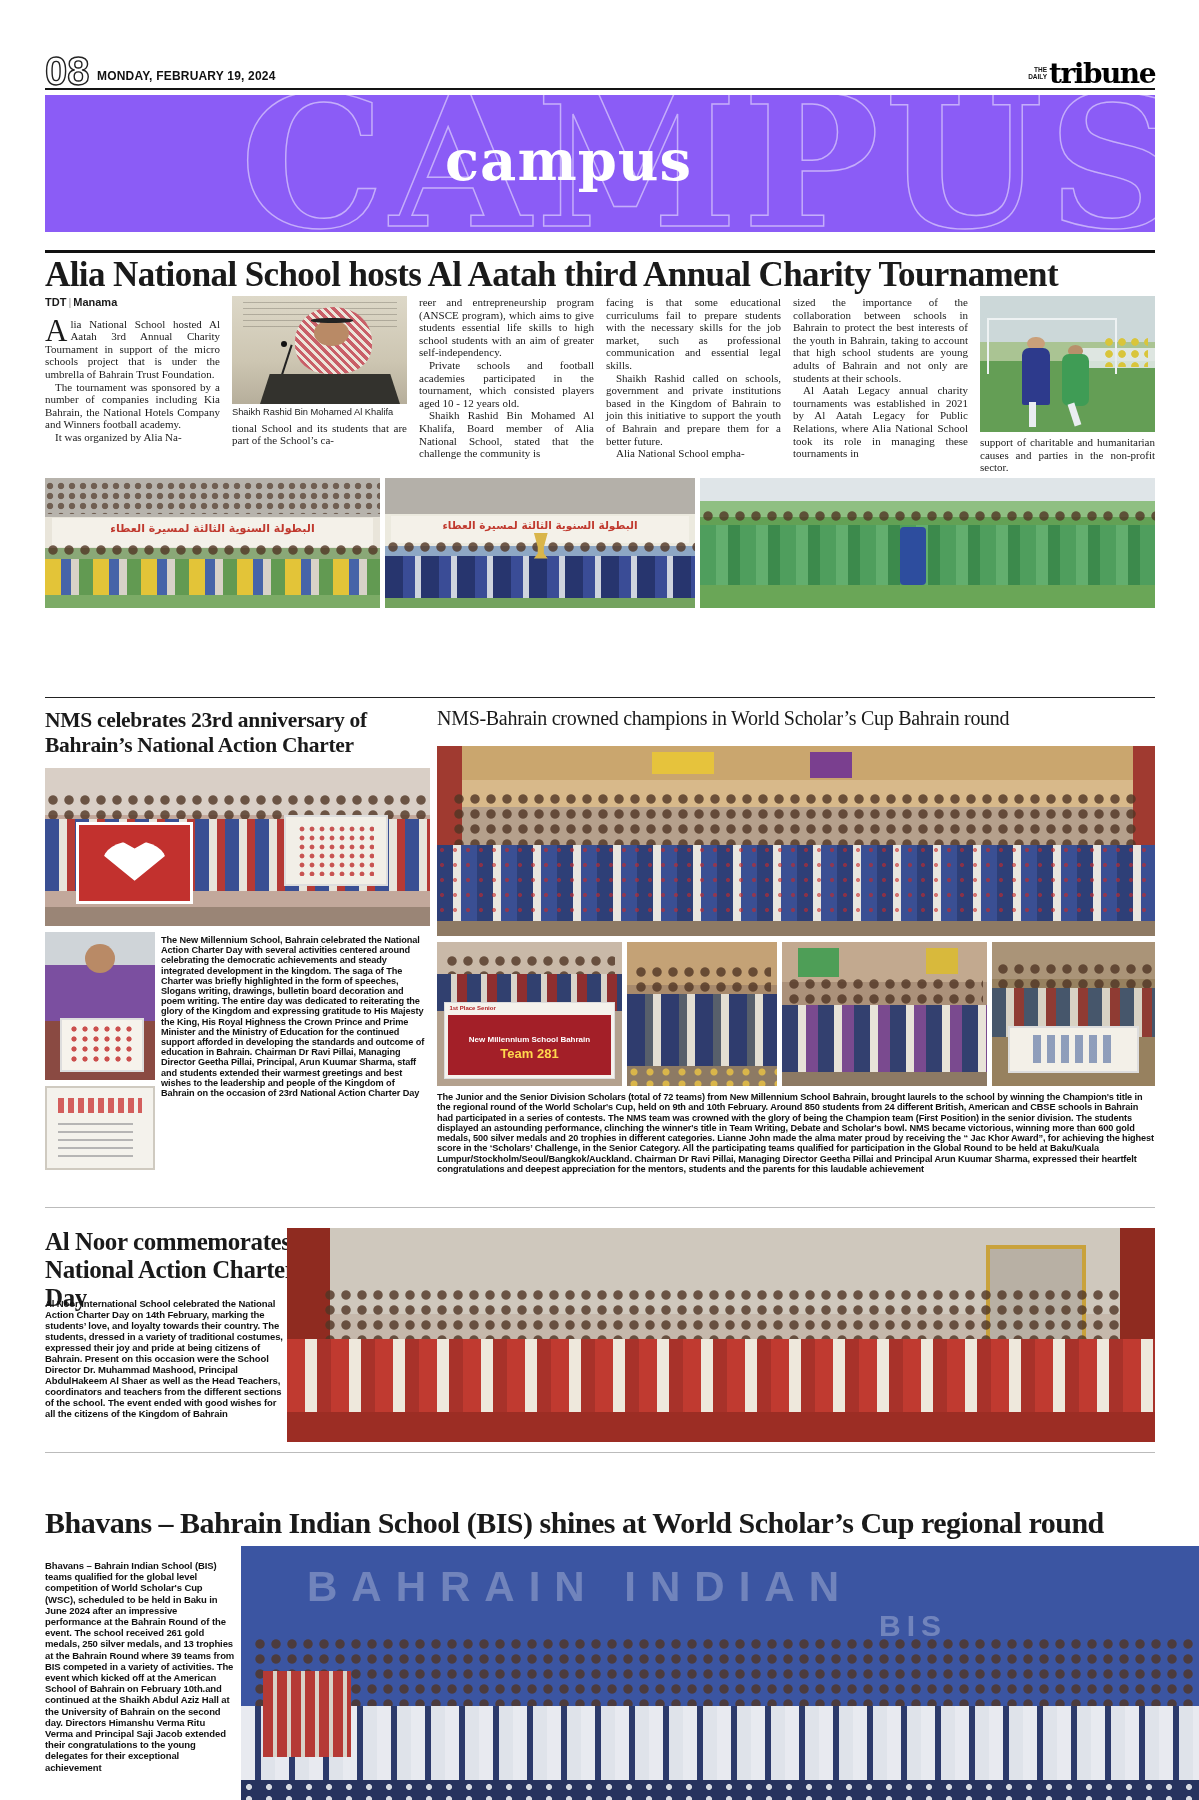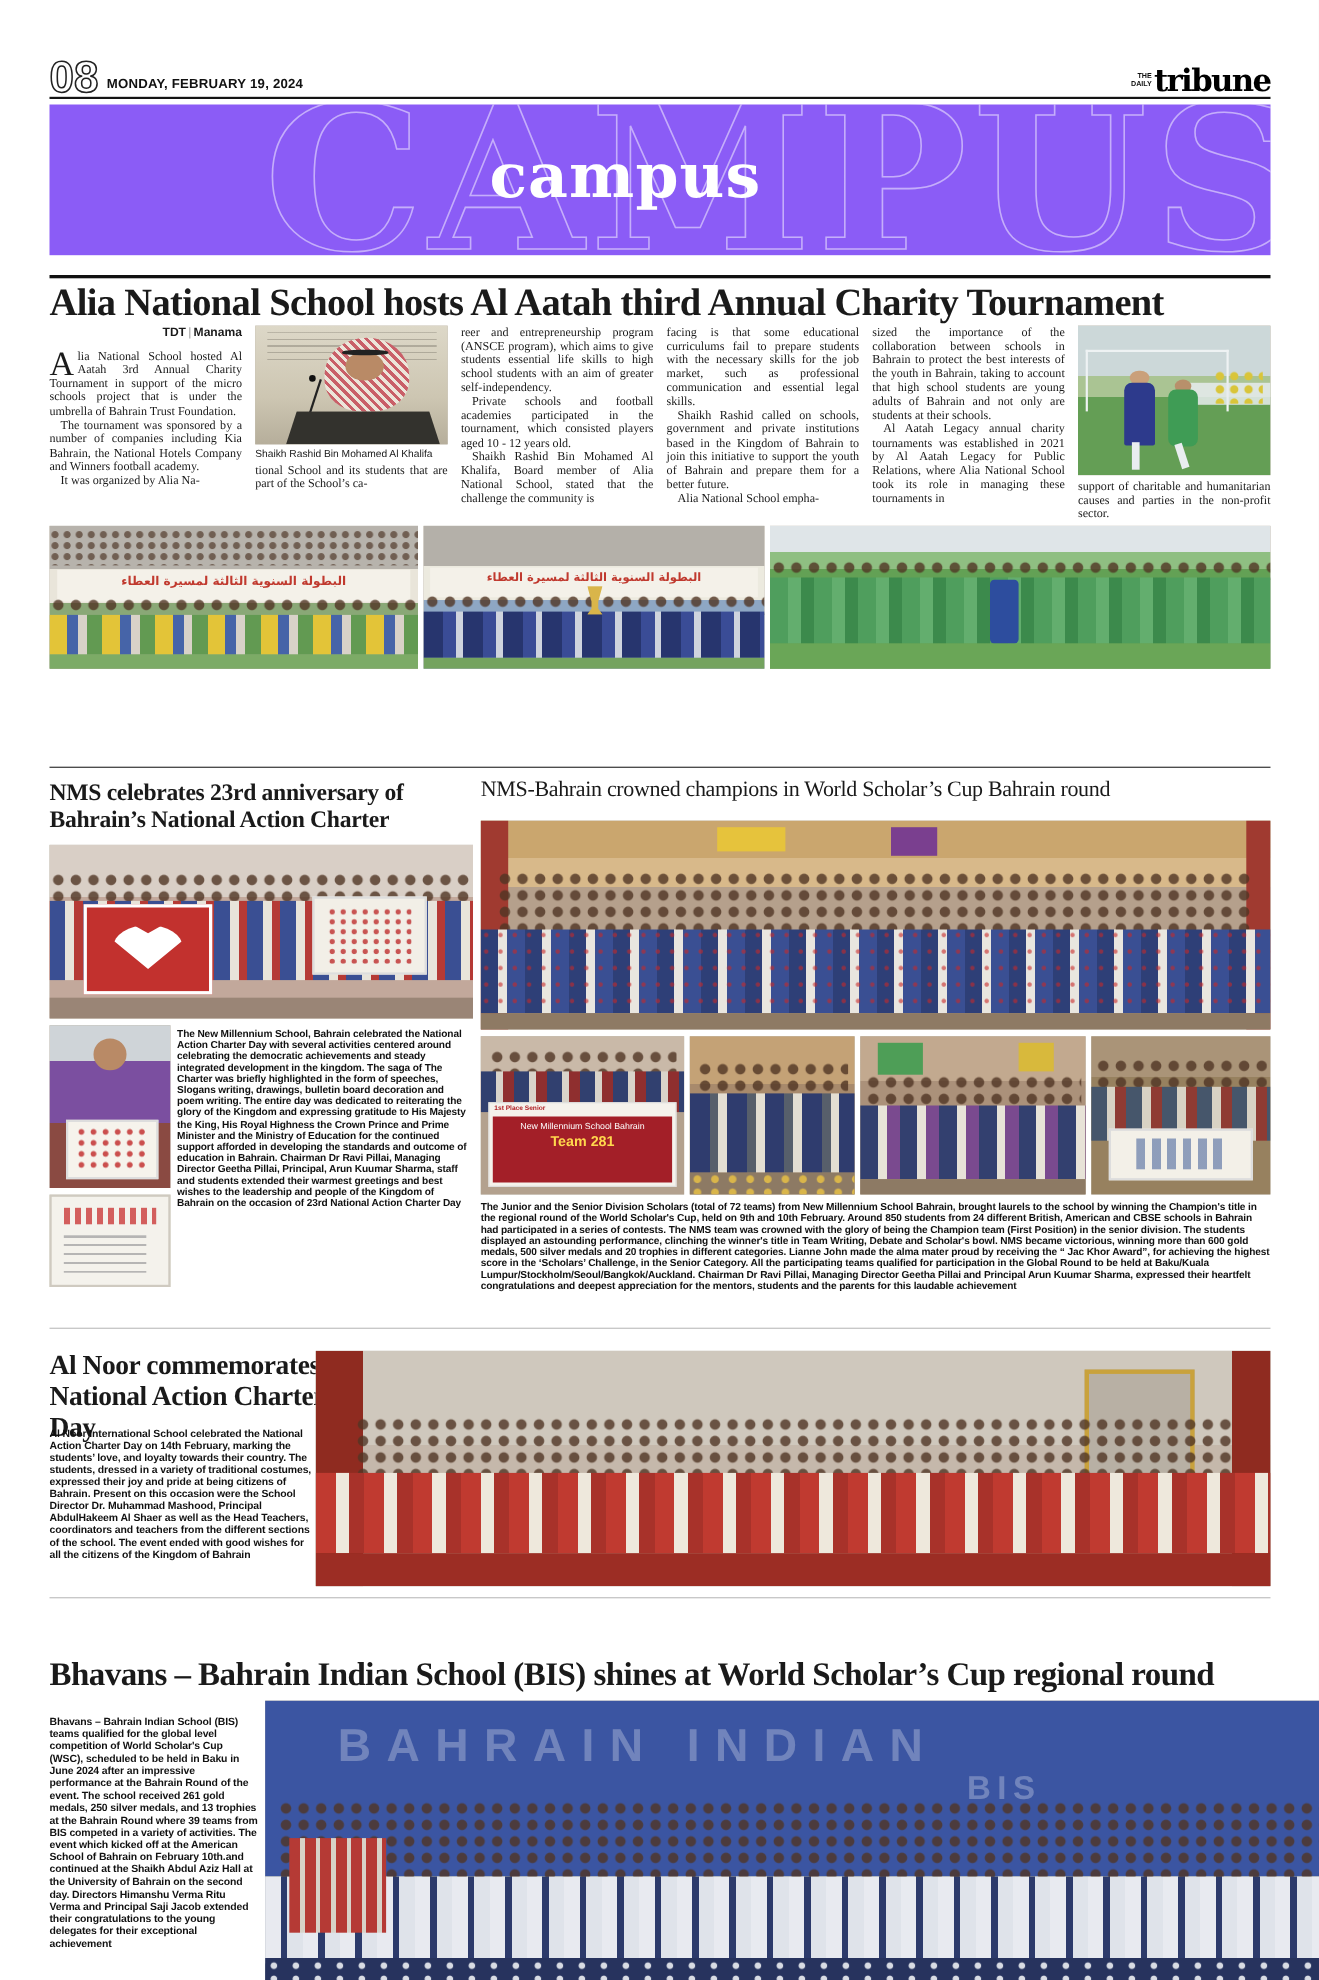--- a/index.html
+++ b/index.html
@@ -24,21 +24,21 @@
   
   .rule{position:absolute;left:45px;width:1110px;}
   
   .a1-headline{position:absolute;left:45px;top:257px;width:1110px;font-size:35px;font-weight:700;
         letter-spacing:-.6px;line-height:1;}
   .a1-cols{position:absolute;left:45px;top:296px;width:1110px;height:182px;display:grid;
         grid-template-columns:repeat(6,1fr);column-gap:12px;}
   .col{font-size:11px;line-height:12.6px;text-align:justify;}
   .col p{margin:0;}
   .col p + p{text-indent:10px;}
-  .byline{font-family:"Liberation Sans",sans-serif;font-size:11px;font-weight:700;margin-bottom:9px;text-align:right;}
+  .byline{font-family:"Liberation Sans",sans-serif;font-size:11px;font-weight:700;margin-bottom:9px;text-align:left;}
   .byline .sep{color:#9a9a9a;font-weight:400;padding:0 2px;}
   .dropcap{float:left;font-size:31px;line-height:25px;padding-right:3px;}
   .cap{font-family:"Liberation Sans",sans-serif;font-size:9.3px;font-weight:400;line-height:10.5px;
        margin:3px 0 4px;text-align:left;}
   
   .ph{position:relative;overflow:hidden;background:#b9b2a4;}
   .abs{position:absolute;}
   .heads{position:absolute;background-image:radial-gradient(circle at 8px 7px,#503524 4.2px,rgba(0,0,0,0) 5.2px);
          background-size:16px 15px;opacity:.8;}
   .heads-sm{position:absolute;background-image:radial-gradient(circle at 5px 5px,#4a3122 2.8px,rgba(0,0,0,0) 3.6px);
@@ -53,21 +53,21 @@
   .smallbody{font-family:"Liberation Sans",sans-serif;font-weight:700;font-size:9.2px;line-height:10.2px;
              letter-spacing:-.1px;color:#111;text-align:left;}
   
   .a3{position:absolute;left:437px;top:708px;width:718px;}
   .a3-h{font-size:20px;font-weight:400;letter-spacing:-.3px;line-height:1;}
   .team-banner{position:absolute;left:4%;right:4%;bottom:5%;height:52%;background:#f5f2ec;border:1px solid #ddd;}
   .team-banner .tb-top{font-family:"Liberation Sans",sans-serif;font-weight:700;font-size:6px;color:#b02025;
         padding:2px 4px;text-align:left;}
   .team-banner .tb-red{position:absolute;left:3px;right:3px;bottom:3px;top:12px;background:#a31f28;color:#fff;
         text-align:center;font-family:"Liberation Sans",sans-serif;}
-  .tb-school{font-size:8px;font-weight:400;padding-top:4px;}
+  .tb-school{font-size:8px;font-weight:700;padding-top:20px;}
   .tb-team{font-size:13px;font-weight:700;color:#ffd84d;padding-top:2px;}
   
   .a4{position:absolute;left:45px;top:1228px;width:1110px;}
   .a4-h{width:255px;font-size:25px;line-height:28px;font-weight:700;letter-spacing:-.4px;}
   
   .a5{position:absolute;left:45px;top:1460px;width:1110px;margin-top:48px;}
   .a5-h{font-size:30px;font-weight:700;letter-spacing:-.5px;line-height:1;}
   .backdrop-word{position:absolute;font-family:"Liberation Sans",sans-serif;font-weight:700;
         color:rgba(255,255,255,.28);letter-spacing:14px;white-space:nowrap;}
 </style>

